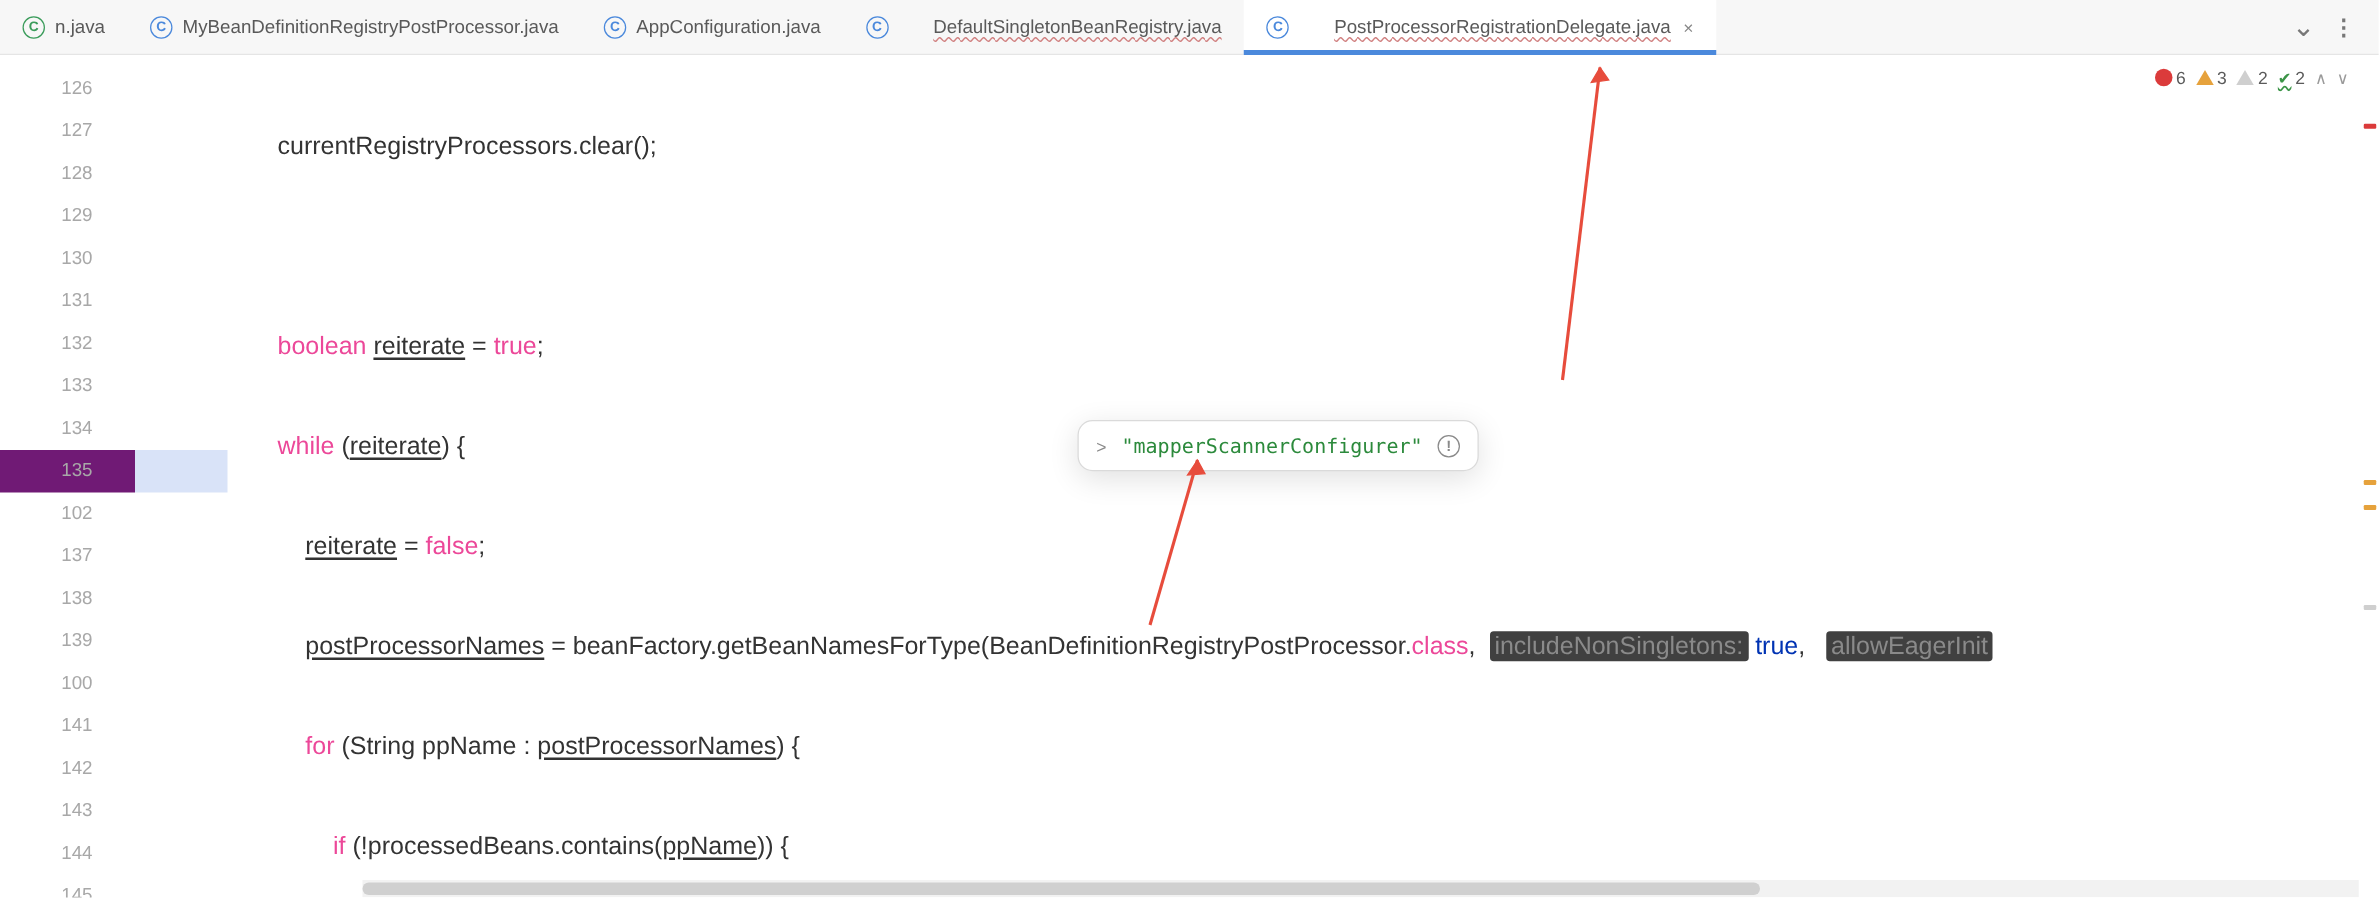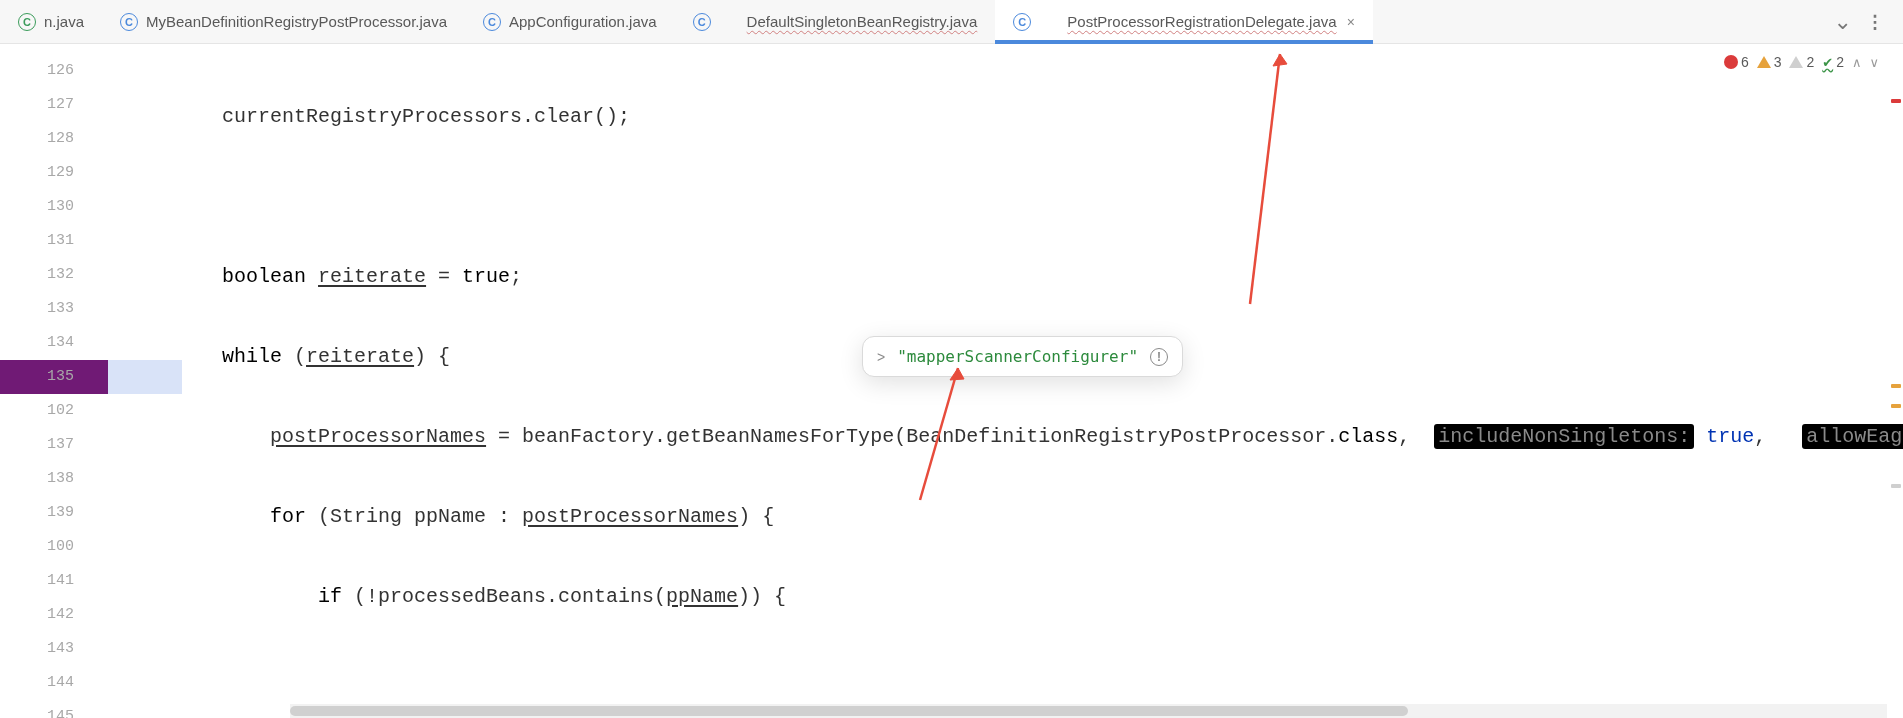--- a/index.html
+++ b/index.html
@@ -74,21 +74,21 @@
   padding-right: 20px;
 }
 .tab-actions .chev, .tab-actions .dots { color: #777; cursor: pointer; }
 .dots-vert { font-weight:bold; letter-spacing: -1px;}
 
 
 .editor {
   display: flex;
   height: calc(100% - 44px);
   position: relative;
-  font-family: Liberation Mono, monospace;
+  font-family: Liberation Sans, sans-serif;
   justify-content: space-between;
 }
 .gutter {
   width: 108px;
   background: #ffffff;
   color: #a8a8a8;
   font-size: 15px;
   text-align: right;
   padding-top: 10px;
 }
@@ -115,24 +115,24 @@
   position: relative;
   overflow: hidden;
 }
 .code-line {
   height: 34px;
   line-height: 34px;
   padding-left: 40px;
 }
 
 
-.kw { color: #000000; }
+.kw { color: #ec4899; }
 .comment { color: #8c8c8c; font-style: italic; }
 .ident-u { text-decoration: underline; text-underline-offset: 3px; color: #333;}
-.hint { color: #8a8a8a; background: #000000; padding: 1px 4px; border-radius: 3px;}
+.hint { color: #8a8a8a; background: #404040; padding: 1px 4px; border-radius: 3px;}
 .hint-val { color: #0033b3; }
 
 
 .problems {
   position: absolute;
   right: 24px;
   top: 54px;
   display: flex;
   align-items: center;
   gap: 8px;
@@ -315,20 +315,21 @@
       <div class="bp-row"></div>
       <div class="bp-row"></div>
       <div class="bp-row"></div>
   </div>
 
   <div class="code">
     <div class="code-line"><span>currentRegistryProcessors.clear();</span></div>
     <div class="code-line"></div>
     <div class="code-line"><span class="kw">boolean</span> <span class="ident-u">reiterate</span><span> = </span><span class="kw">true</span>;</div>
     <div class="code-line"><span class="kw">while</span> (<span class="ident-u">reiterate</span>) {</div>
+    <div class="code-line">    <span class="ident-u">reiterate</span><span> = </span><span class="kw">false</span>;</div>
     <div class="code-line">    <span class="ident-u">postProcessorNames</span><span> = beanFactory.getBeanNamesForType(BeanDefinitionRegistryPostProcessor.</span><span class="kw">class</span>,  <span class="hint">includeNonSingletons:</span> <span class="hint-val">true</span>,   <span class="hint">allowEagerInit</span></div>
     <div class="code-line">    <span class="kw">for</span><span> (String ppName : </span><span class="ident-u">postProcessorNames</span>) {</div>
     <div class="code-line">        <span class="kw">if</span><span> (!processedBeans.contains(</span><span class="ident-u">ppName</span>)) {</div>
     
     
     
     
     
     
     

